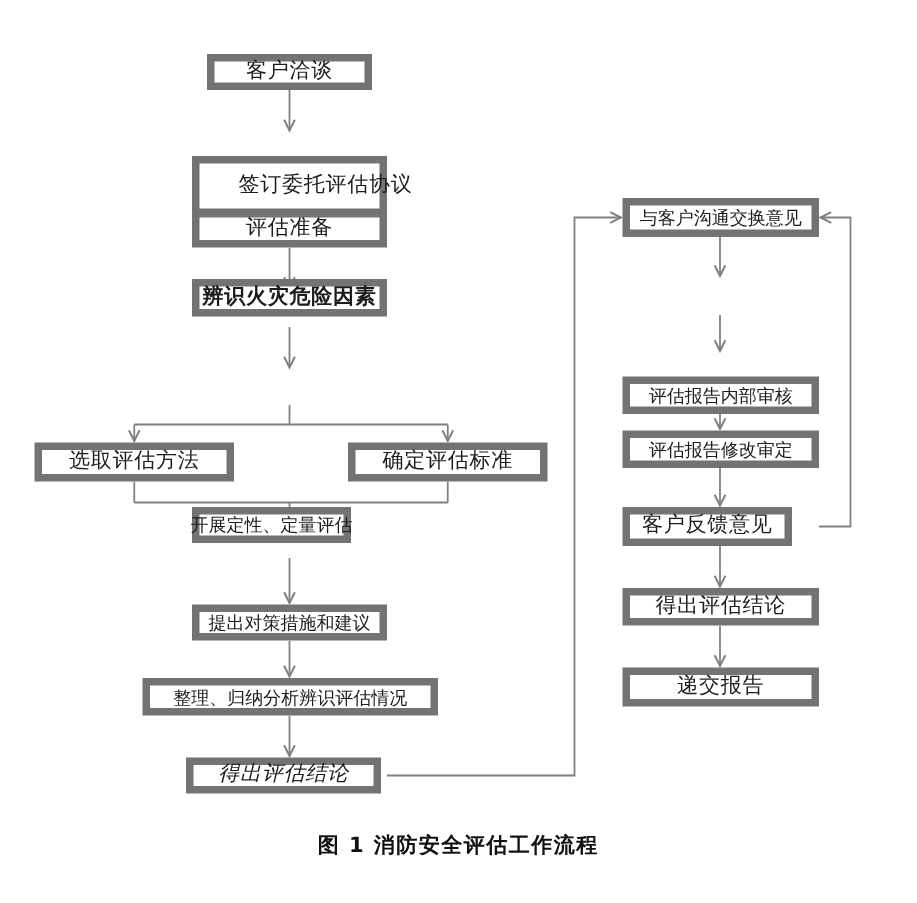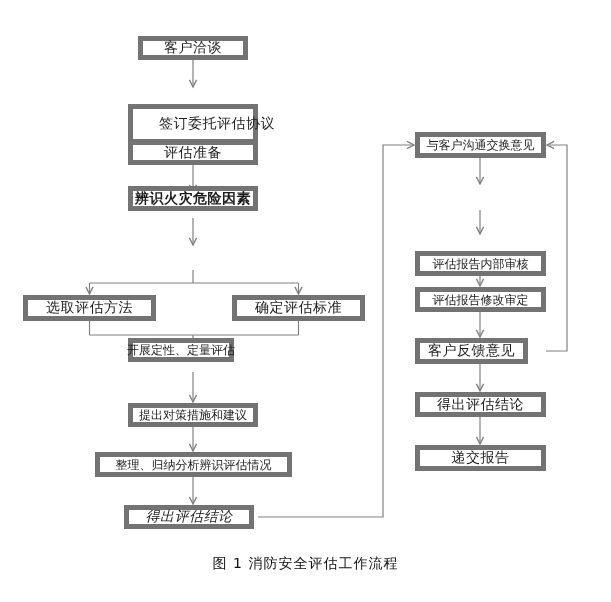--- a/index.html
+++ b/index.html
@@ -31,21 +31,21 @@
     letter-spacing: 0.5px;
   }
   .node.tight { letter-spacing: 0; font-size: 12px; }
   .caption {
     position: absolute;
     left: 0;
     top: 555px;
     width: 611px;
     text-align: center;
     font-family: "DejaVu Sans", "Liberation Sans", sans-serif;
-    font-weight: normal;
+    font-weight: bold;
     font-size: 14px;
     color: #111111;
     letter-spacing: 1px;
   }
 </style>
 </head>
 <body>
 
 <div class="canvas">
 

